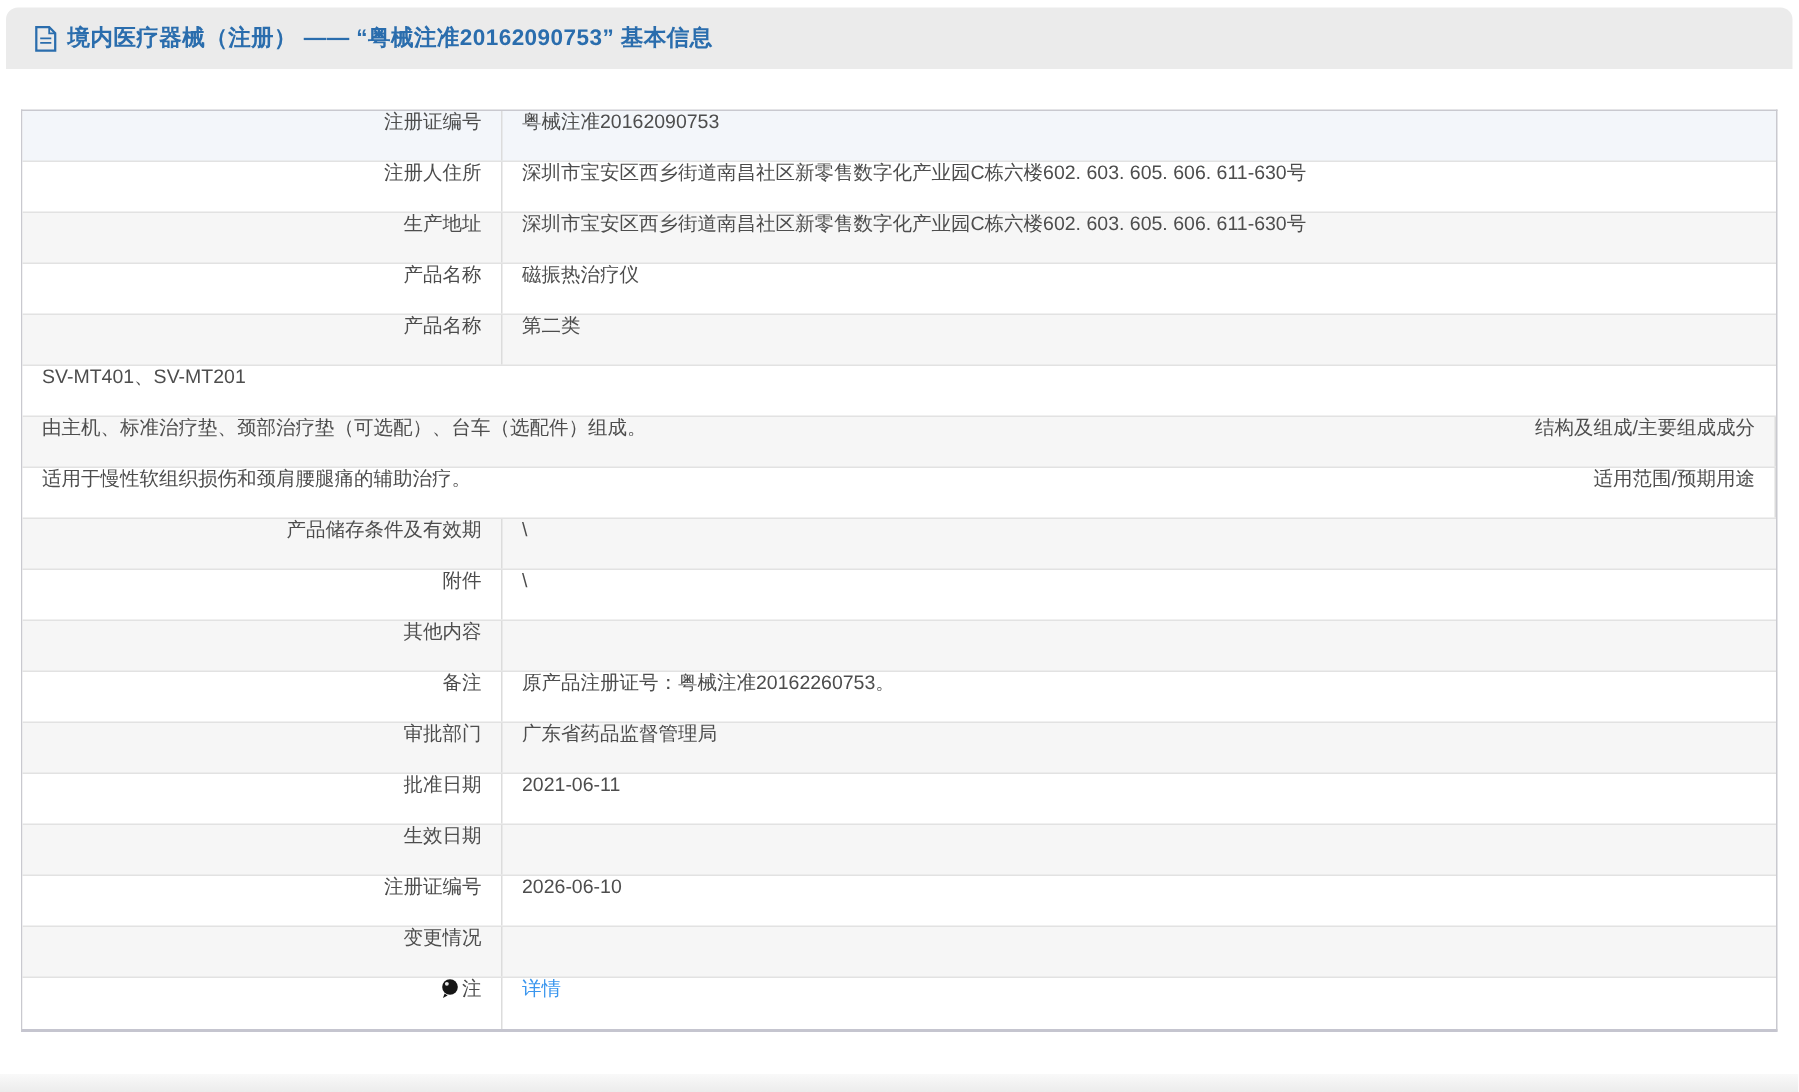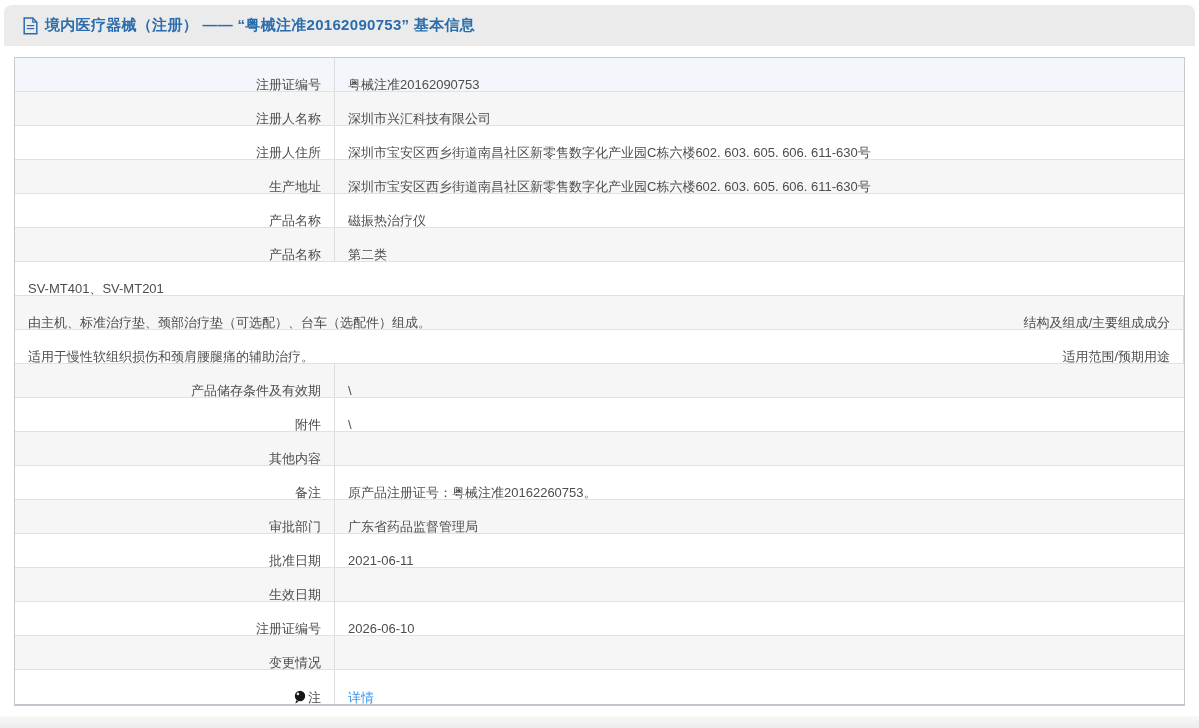--- a/index.html
+++ b/index.html
@@ -3,21 +3,21 @@
 <meta charset="utf-8">
 <style>
   * { margin:0; padding:0; box-sizing:border-box; }
   html, body { width:1199px; height:728px; overflow:hidden; }
   body {
     font-family:"Liberation Sans", sans-serif;
     background:#ffffff;
     position:relative;
   }
   .title-bar {
-    margin:5px 4px 0;
+    margin:5px 4px 16px;
     height:41px;
     background:#ebebeb;
     border-radius:8px 8px 0 0;
     display:flex;
     align-items:center;
     padding:0 19px;
   }
   .doc-icon { width:15px; height:18px; margin-right:7px; flex:0 0 auto; }
   .page-title {
     color:var(--accent,#2a6dad);
@@ -36,21 +36,21 @@
     display:flex;
     height:34px;
     background:#ffffff;
     border-bottom:1px solid #e2e2e2;
   }
   .row:last-child { border-bottom:none; }
   .row-stripe { background:var(--stripe,#f6f6f6); }
   .row-first  { background:var(--hover,#f3f6fa); }
   .cell {
     display:flex;
-    align-items:flex-end;
+    align-items:flex-start;
     font-size:13px;
     color:#4d4d4d;
     line-height:1;
   }
   .cell.label {
     width:320px;
     flex:0 0 auto;
     justify-content:flex-end;
     padding-right:13px;
     border-right:1px solid #dcdcdc;
@@ -90,28 +90,20 @@
 <div class="main-content">
   <div class="info-table">
       <div class="row row-first">
         <div class="cell label">
           <span>注册证编号</span>
         </div>
         <div class="cell value">
           <span>粤械注准20162090753</span>
         </div>
       </div>
-      <div class="row row-stripe">
-        <div class="cell label">
-          <span>注册人名称</span>
-        </div>
-        <div class="cell value">
-          <span>深圳市兴汇科技有限公司</span>
-        </div>
-      </div>
       <div class="row">
         <div class="cell label">
           <span>注册人住所</span>
         </div>
         <div class="cell value">
           <span>深圳市宝安区西乡街道南昌社区新零售数字化产业园C栋六楼602. 603. 605. 606. 611-630号</span>
         </div>
       </div>
       <div class="row row-stripe">
         <div class="cell label">

